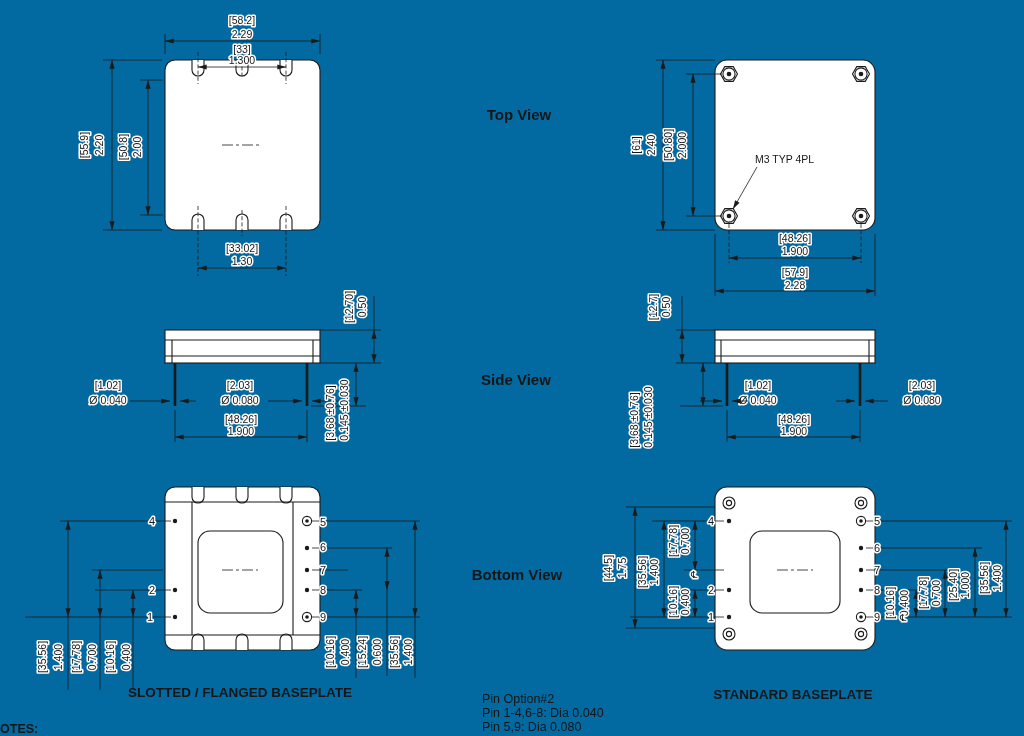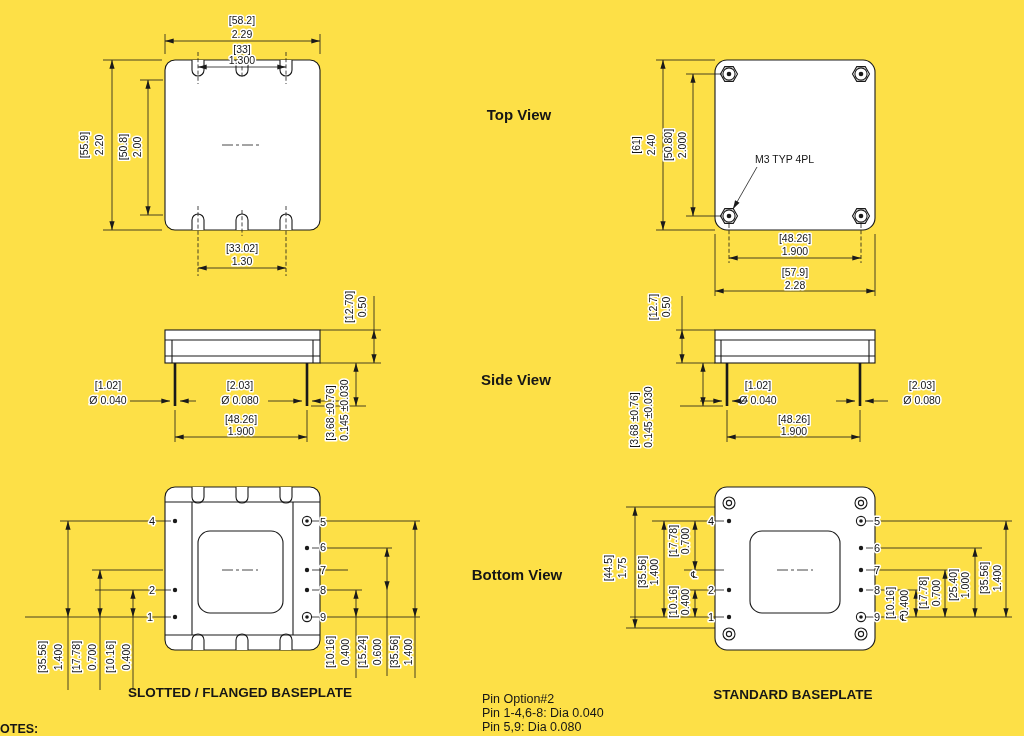--- a/index.html
+++ b/index.html
@@ -1,16 +1,16 @@
 <!DOCTYPE html>
 <html><head>
 <meta charset="utf-8">
 <style>
   html,body { margin:0; padding:0; background:#fff; }
-  #stage { position:relative; width:1024px; height:736px; background:#fde047; overflow:hidden; }
+  #stage { position:relative; width:1024px; height:736px; background:#0369a1; overflow:hidden; }
   svg text { font-family:"Liberation Sans","DejaVu Sans",sans-serif; fill:#161616; }
   .ol   { stroke:#1a1a1a; stroke-width:1.1; fill:none; }
   .olw  { stroke:#1a1a1a; stroke-width:1.1; fill:#ffffff; }
   .dl   { stroke:#1a1a1a; stroke-width:0.8; fill:none; }
   .dash { stroke-dasharray:4 2.2; }
   .cdash{ stroke-dasharray:11 3 3 3; }
   .pinline { stroke:#1a1a1a; stroke-width:2.6; }
   .hole { fill:#ffffff; stroke:#1a1a1a; stroke-width:1.1; }
   .dot  { fill:#1a1a1a; }
   .dim  { font-size:10.5px; }

